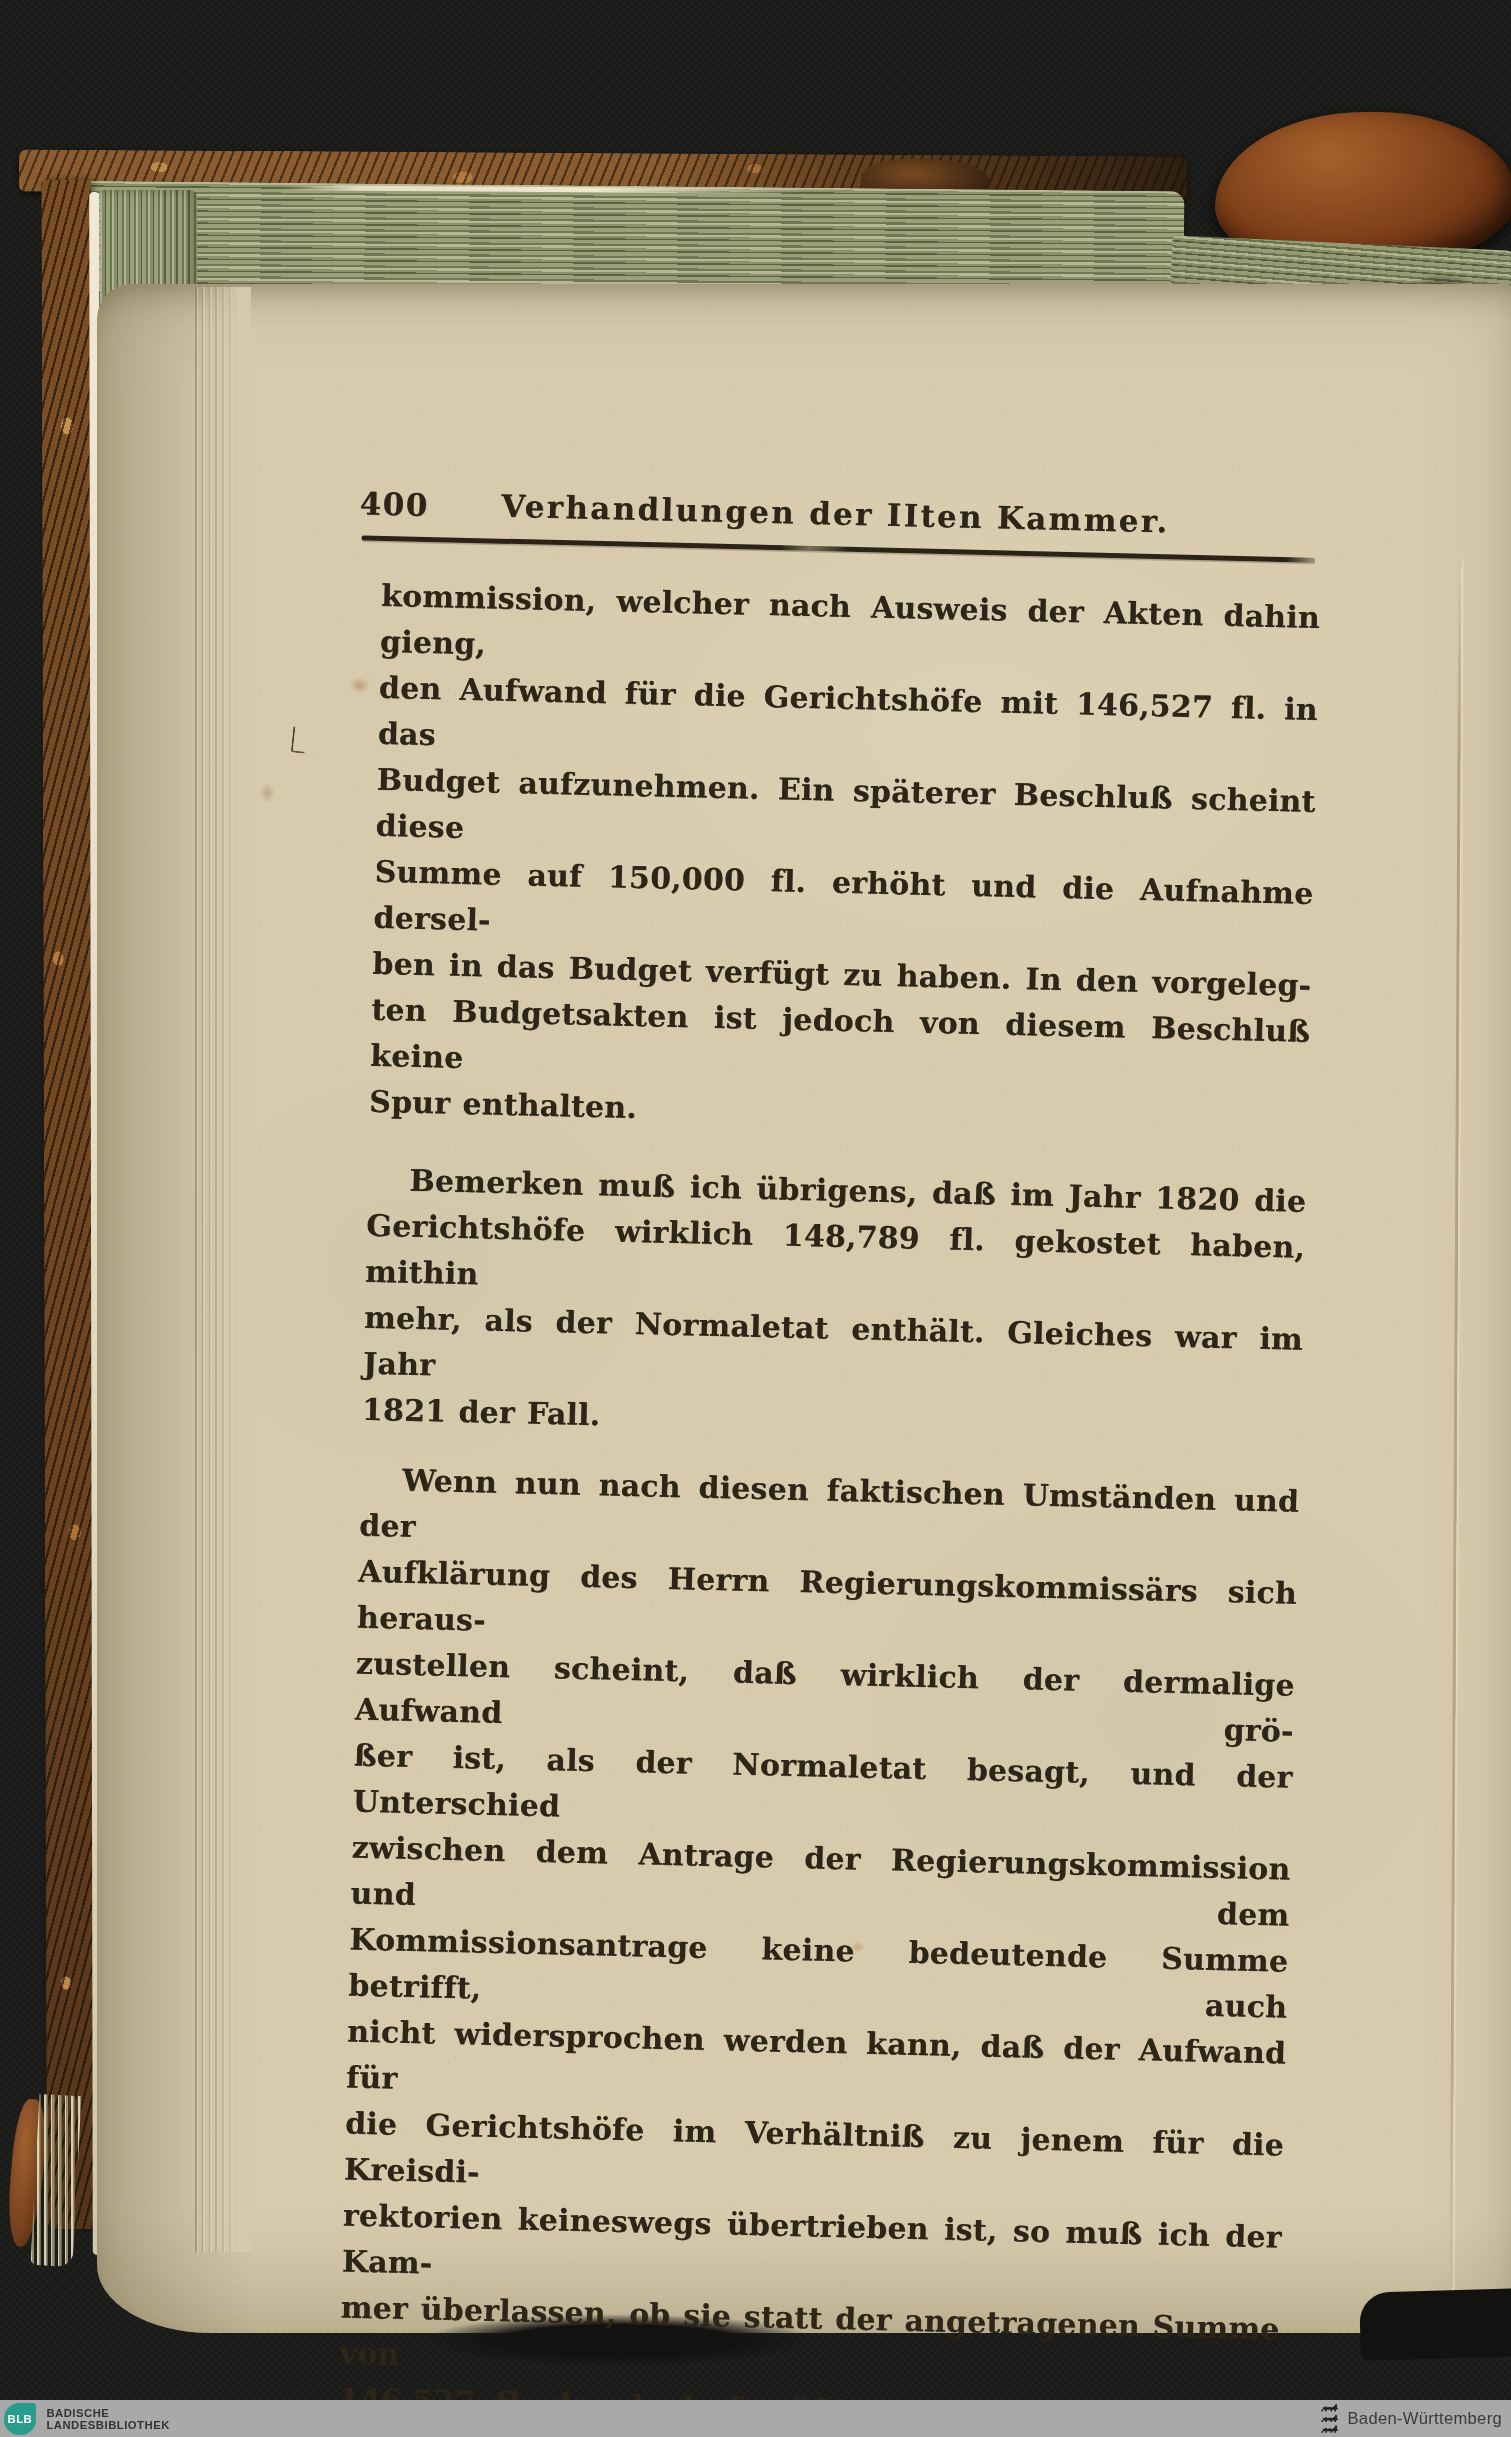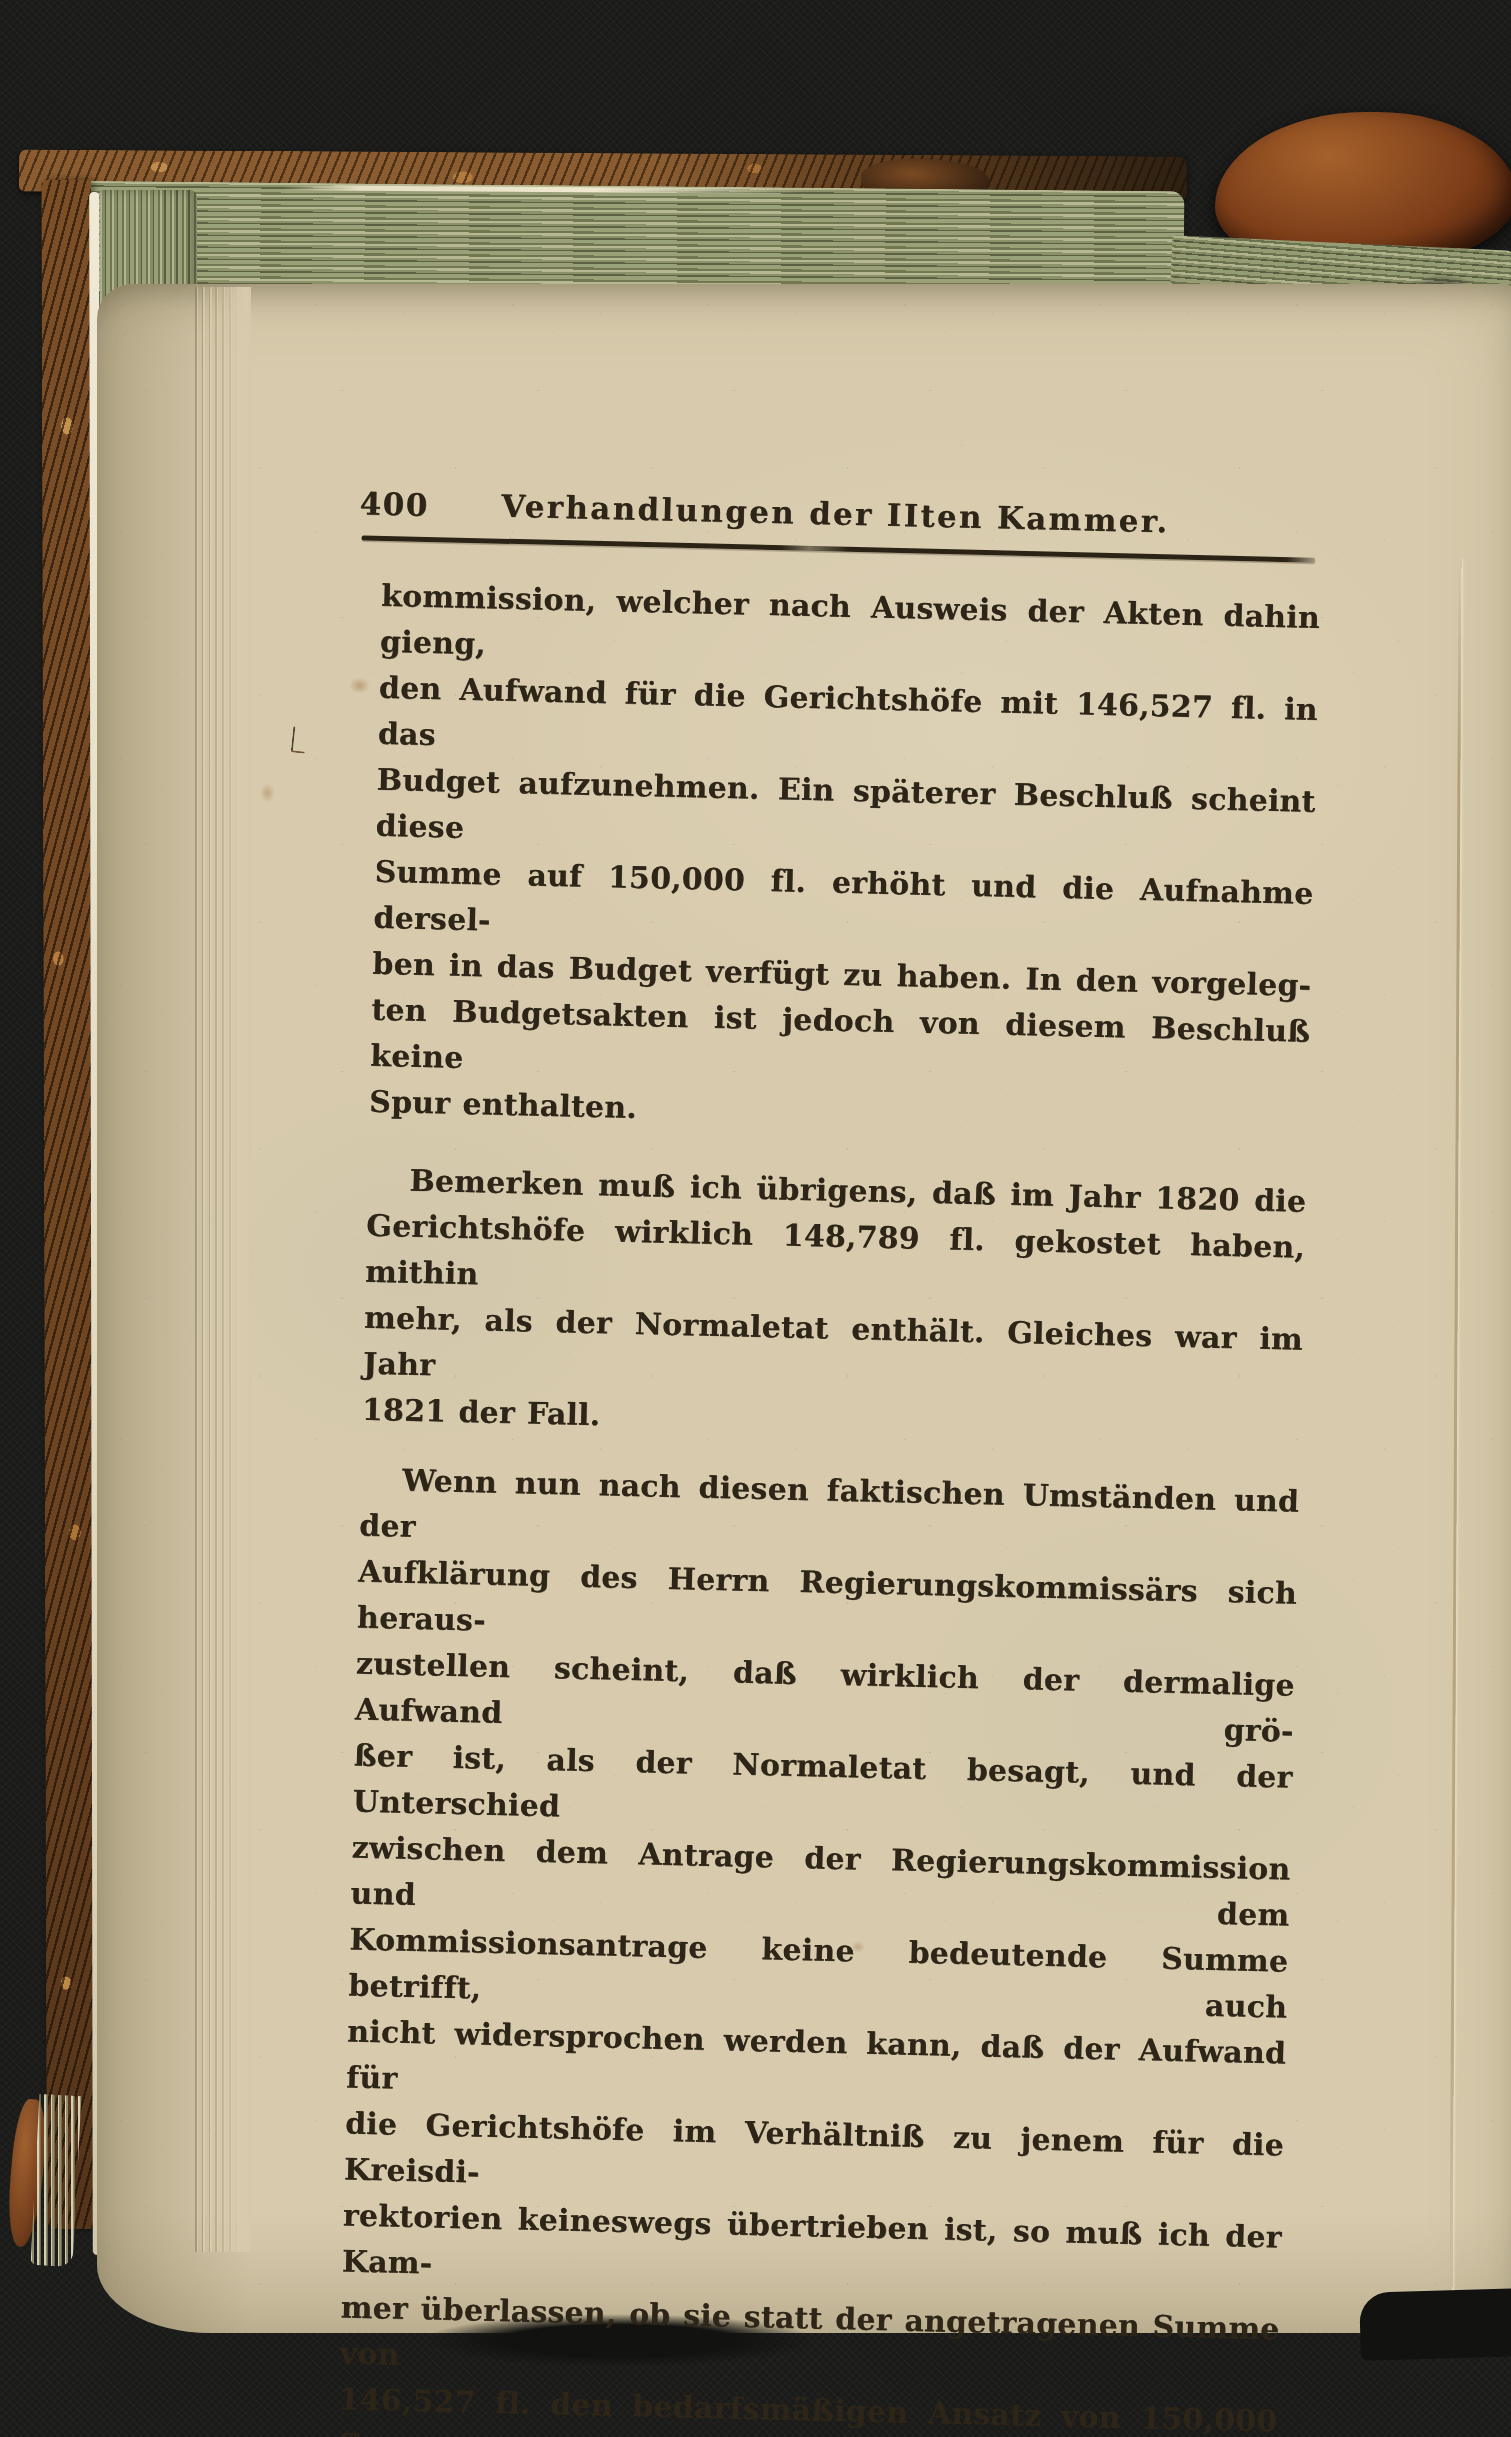--- a/index.html
+++ b/index.html
@@ -207,15 +207,36 @@
         <div class="line">die Gerichtshöfe im Verhältniß zu jenem für die Kreisdi-</div>
         <div class="line">rektorien keineswegs übertrieben ist, so muß ich der Kam-</div>
         <div class="line">mer überlassen, ob sie statt der angetragenen Summe von</div>
         <div class="line">146,527 fl. den bedarfsmäßigen Ansatz von 150,000 fl. an-</div>
 
       </div>
 
     </div>
   </div>
 
+  <div class="footer-bar">
+    <div class="footer-left">
+      <div class="blb-logo">
+        <span>BLB</span>
+      </div>
+      <div class="library-name">
+        <div>BADISCHE</div>
+        <div>LANDESBIBLIOTHEK</div>
+      </div>
+    </div>
+    <div class="footer-right">
+      <svg class="bw-lions" viewBox="0 0 24 42" xmlns="http://www.w3.org/2000/svg">
+        <g fill="#222222">
+          <path id="lion" d="M1 11 L1 9 L3 8 L3 5 L5 6 L7 4 L9 6 L12 5 L15 6 L18 4 L20 1 L22 3 L21 5 L23 8 L20 9 L20 11 L18 11 L18 9 L15 9 L15 11 L13 11 L13 9 L8 9 L8 11 L6 11 L6 9 L3 9 L3 11 Z"></path>
+          <use href="#lion" y="14"></use>
+          <use href="#lion" y="28"></use>
+        </g>
+      </svg>
+      <span class="state-name">Baden-Württemberg</span>
+    </div>
+  </div>
 
 </div>
 
 
 </body></html>

